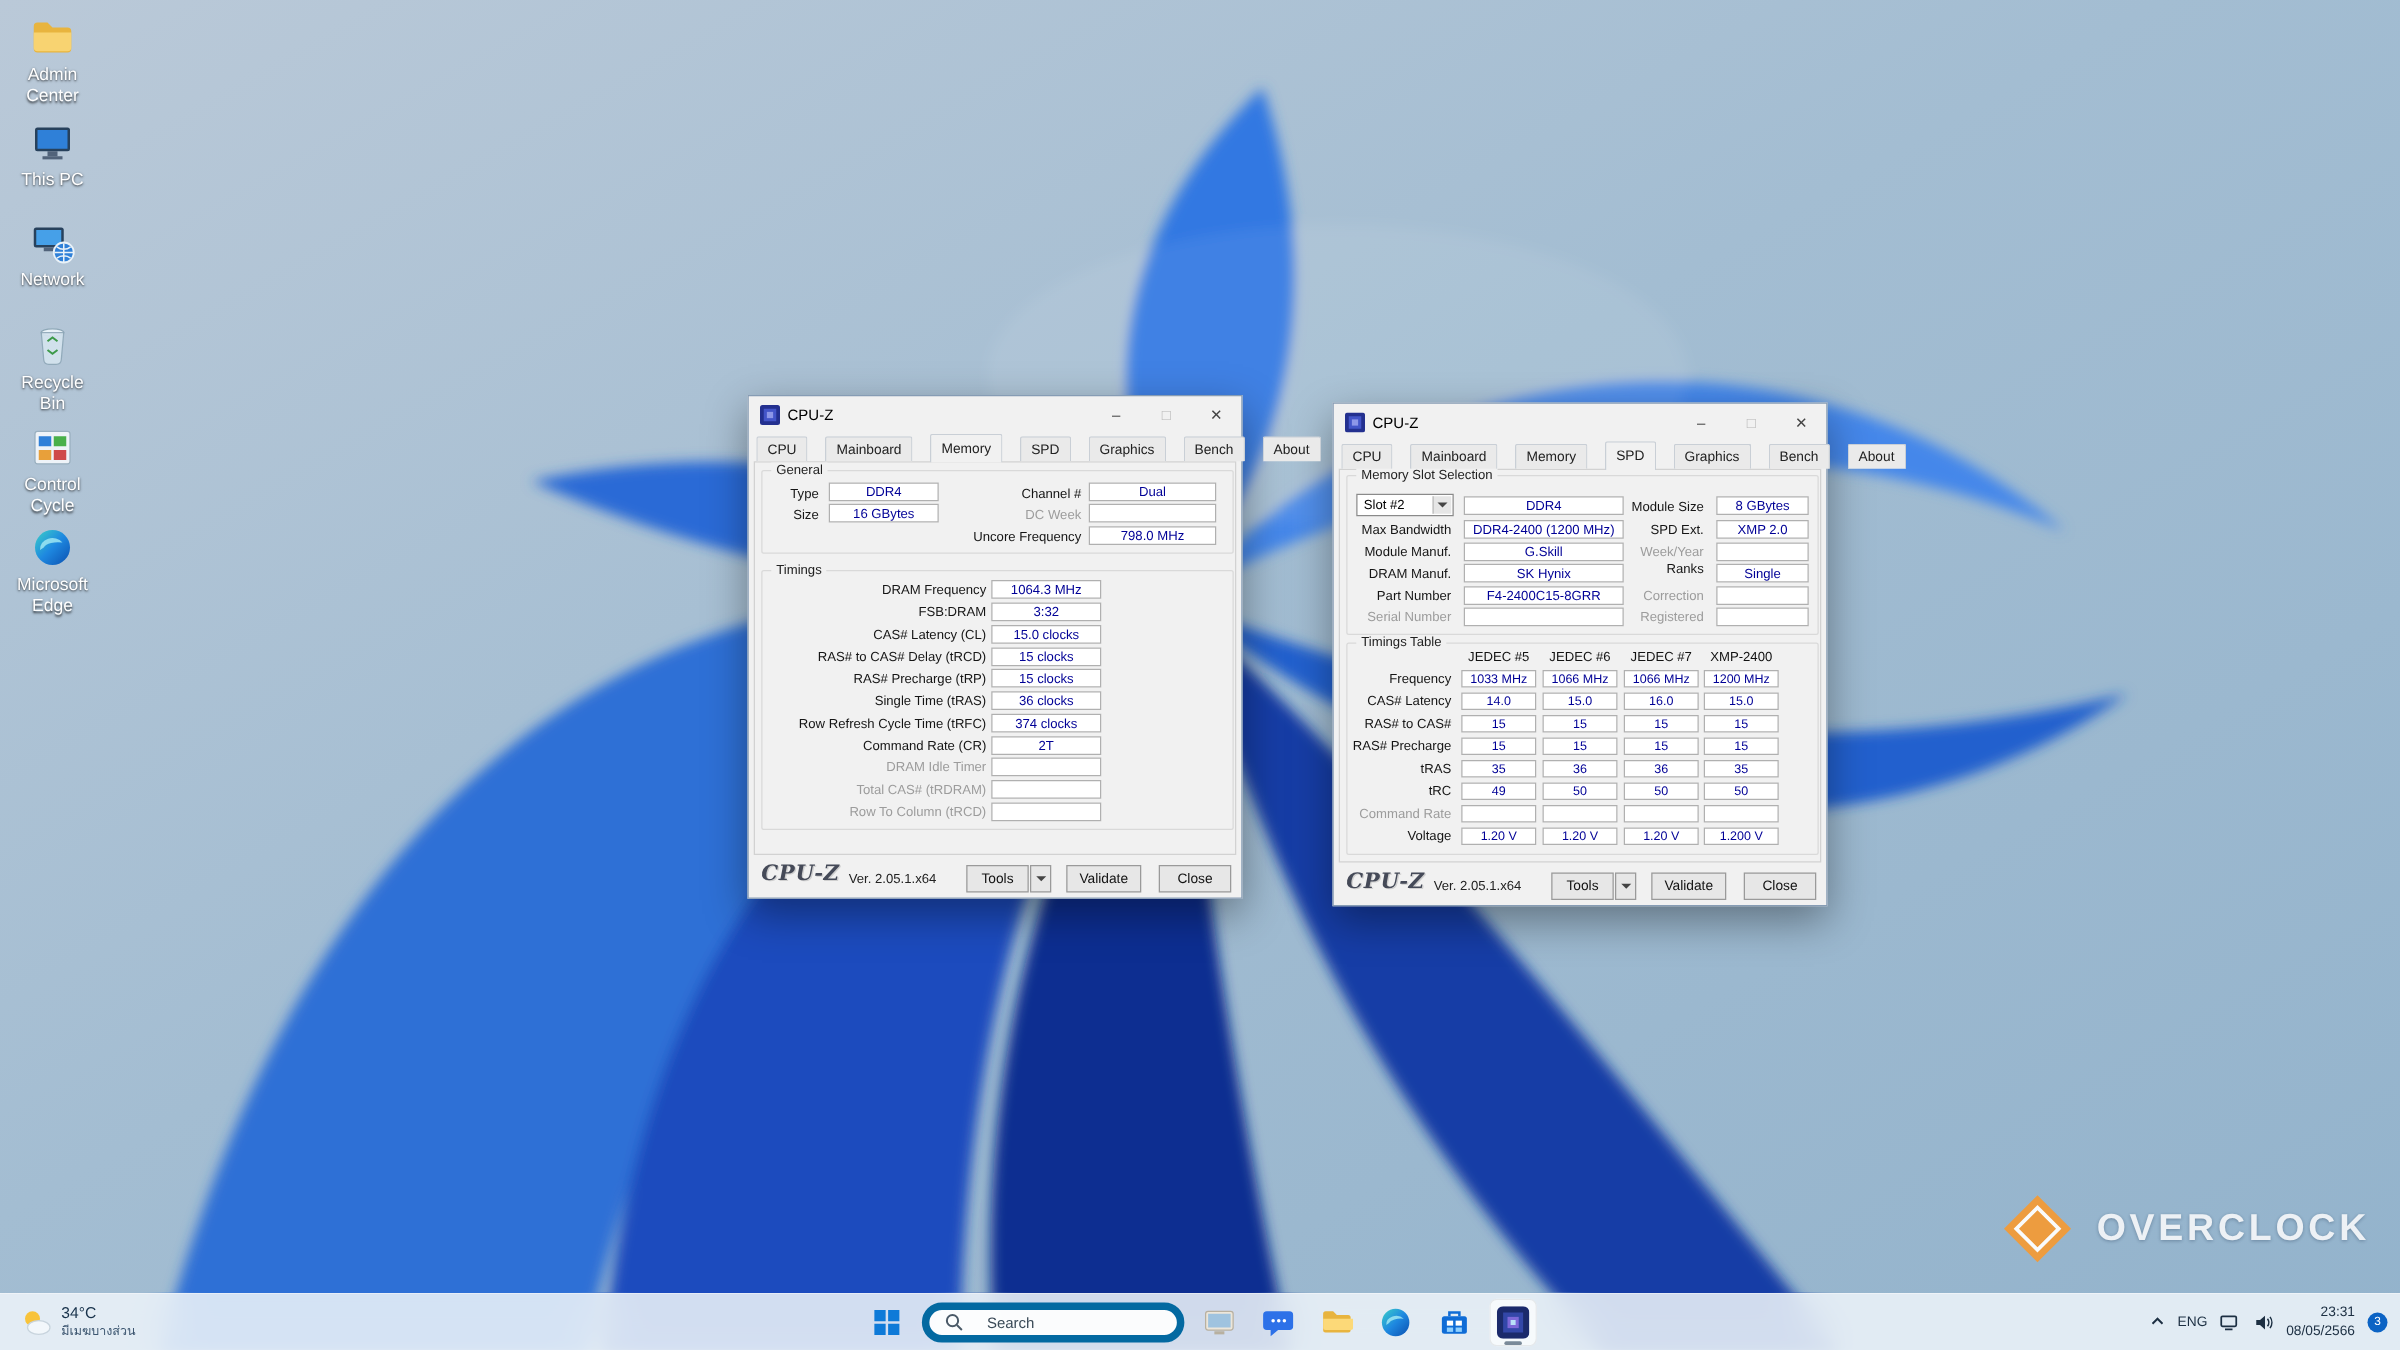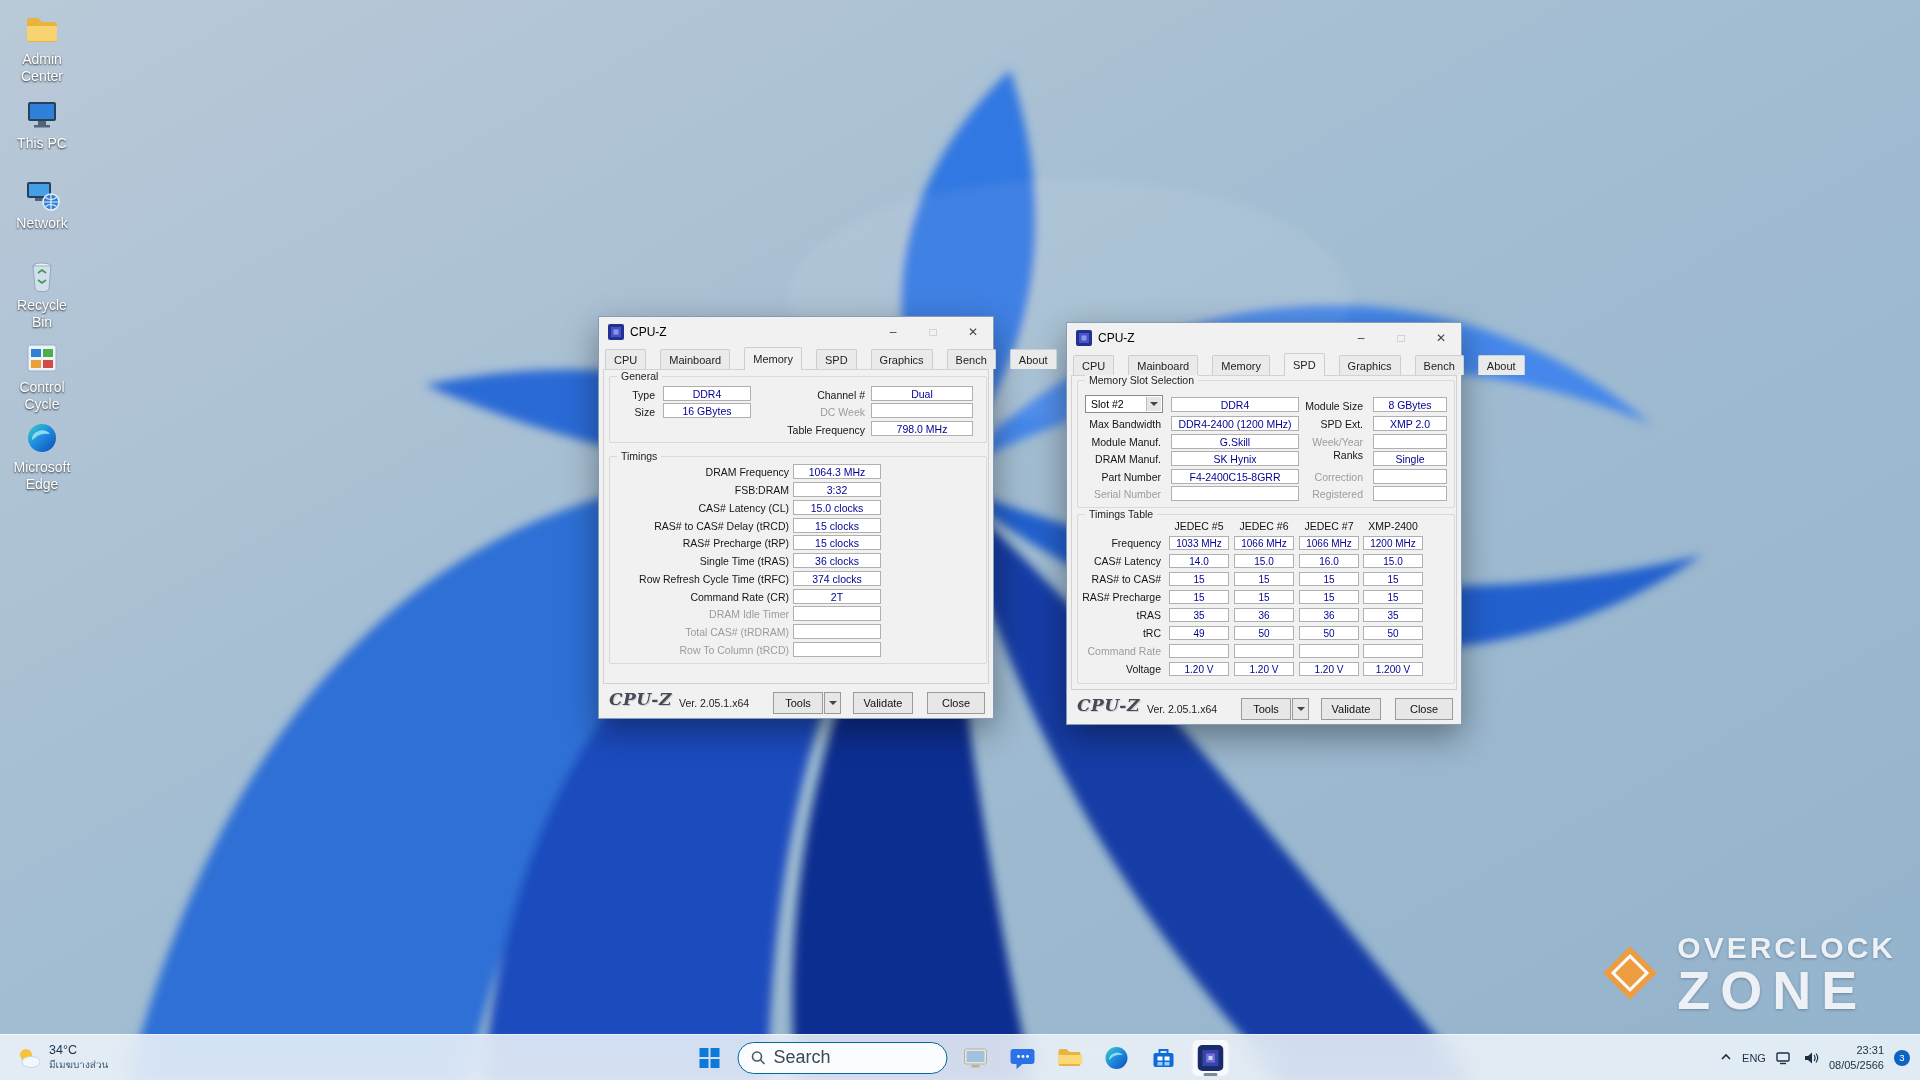--- a/index.html
+++ b/index.html
@@ -42,21 +42,21 @@
   .btn{position:absolute;height:22px;background:#e7e7e7;border:1px solid #9a9a9a;font-size:11px;color:#111;display:flex;align-items:center;justify-content:center}
   .cpuz-logo{position:absolute;font:italic 700 17px "DejaVu Serif",serif;color:#454a58;letter-spacing:.5px;text-shadow:1px 1px 0 #cfcfcf}
   .ver{position:absolute;font-size:10.5px;color:#222;white-space:nowrap}
 
   
   .taskbar{position:absolute;left:0;right:0;bottom:0;height:46px;background:rgba(236,242,248,.88);backdrop-filter:blur(14px);border-top:1px solid rgba(255,255,255,.55)}
   .tb-center{position:absolute;left:50%;top:0;height:100%;transform:translateX(-50%);display:flex;align-items:center;gap:9px}
   .tb-app{width:38px;height:38px;border-radius:6px;display:flex;align-items:center;justify-content:center;position:relative;flex:0 0 auto}
   .tb-app.active{background:rgba(255,255,255,.7);box-shadow:inset 0 0 0 1px rgba(0,0,0,.07)}
   .tb-app.active:after{content:"";position:absolute;bottom:1px;left:50%;transform:translateX(-50%);width:14px;height:3px;border-radius:2px;background:#7a8a99}
-  .search-pill{width:210px;height:32px;border-radius:16px;background:rgba(255,255,255,.92);border:1px solid #0369a1;display:flex;align-items:center;gap:8px;padding-left:12px;font-size:18px;color:#3a4a57}
+  .search-pill{width:210px;height:32px;border-radius:16px;background:rgba(255,255,255,.92);border:6px solid #0369a1;display:flex;align-items:center;gap:19px;padding-left:12px;font-size:12px;color:#3a4a57}
   .tb-weather{position:absolute;left:6px;top:0;height:100%;display:flex;align-items:center;gap:7px;padding:0 10px}
   .t1{font-size:12.5px;color:#17314a}
   .t2{font-size:10px;color:#3d5670}
   .tb-tray{position:absolute;right:4px;top:0;height:100%;display:flex;align-items:center;gap:10px;padding-right:6px}
   .tray-lang{font-size:11px;color:#1c2f42}
   .tray-clock{text-align:right;font-size:11px;color:#1c2f42;line-height:1.3}
   .badge{width:16px;height:16px;border-radius:50%;background:#0b63c4;color:#fff;font-size:9.5px;display:flex;align-items:center;justify-content:center}
   .chev{font-size:12px;color:#1c2f42;font-weight:700}
 </style>
 </head>
@@ -150,21 +150,20 @@
 
   <div class="watermark">
     <svg width="66" height="66">
         <g transform="rotate(45 33 33)">
           <rect x="14" y="14" width="38" height="38" fill="#f29b38"></rect>
           <rect x="21" y="21" width="24" height="24" fill="none" stroke="#fff" stroke-width="3"></rect>
         </g>
       </svg>
     <div class="wm-text">
       <div class="wm-line1">OVERCLOCK</div>
-      <div class="wm-line2">ZONE</div>
     </div>
   </div>
 
   <div class="win" style="left:598px;top:316px">
     <div class="tbar">
       <svg class="ticon" width="16" height="16">
           <rect width="16" height="16" rx="2" fill="#23308f"></rect>
           <rect x="3" y="3" width="10" height="10" fill="#4355c8"></rect>
           <rect x="5.5" y="5.5" width="5" height="5" fill="#8d97e8"></rect>
         </svg>
@@ -190,21 +189,21 @@
         <span>General</span>
       </div>
     <div class="lab" style="left:8px;top:72px;width:48px">Type</div>
     <div class="field" style="left:64px;top:69px;width:88px">DDR4</div>
     <div class="lab" style="left:8px;top:89px;width:48px">Size</div>
     <div class="field" style="left:64px;top:86px;width:88px">16 GBytes</div>
     <div class="lab" style="left:180px;top:72px;width:86px">Channel #</div>
     <div class="field" style="left:272px;top:69px;width:102px">Dual</div>
     <div class="lab g" style="left:180px;top:89px;width:86px">DC Week</div>
     <div class="field" style="left:272px;top:86px;width:102px"></div>
-    <div class="lab" style="left:148px;top:107px;width:118px">Table Frequency</div>
+    <div class="lab" style="left:148px;top:107px;width:118px">Uncore Frequency</div>
     <div class="field" style="left:272px;top:104px;width:102px">798.0 MHz</div>
 
     <div class="grp" style="left:10px;top:139px;width:378px;height:208px">
         <span>Timings</span>
       </div>
     <div class="lab" style="left:8px;top:149px;width:182px">DRAM Frequency</div>
     <div class="field" style="left:194px;top:147px;width:88px">1064.3 MHz</div>
     <div class="lab" style="left:8px;top:167px;width:182px">FSB:DRAM</div>
     <div class="field" style="left:194px;top:165px;width:88px">3:32</div>
     <div class="lab" style="left:8px;top:185px;width:182px">CAS# Latency (CL)</div>

